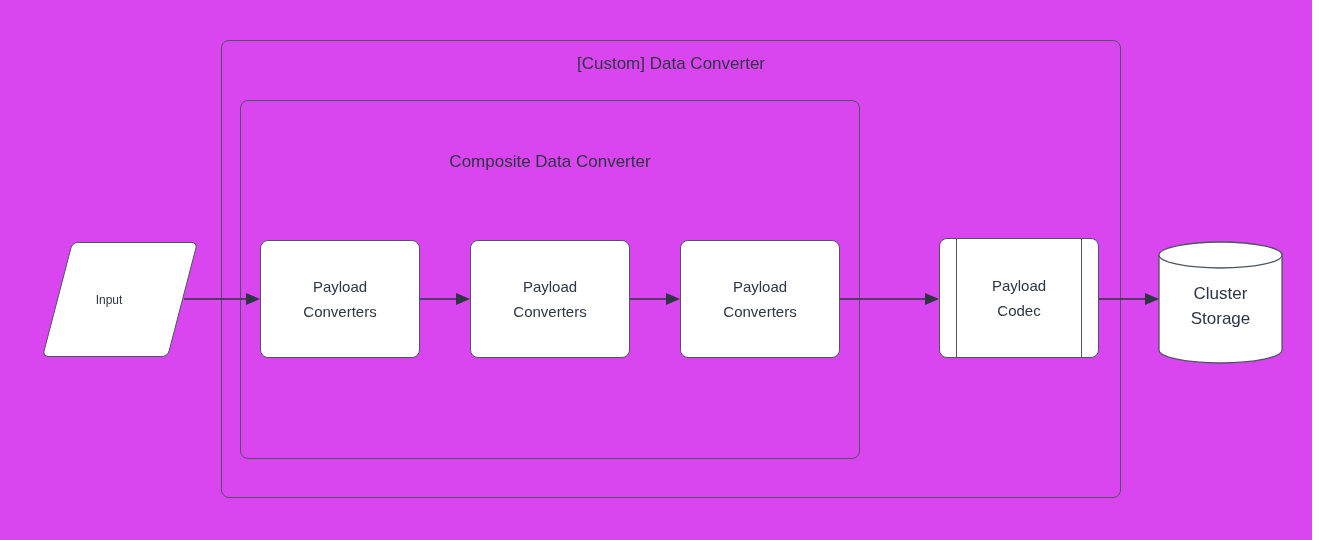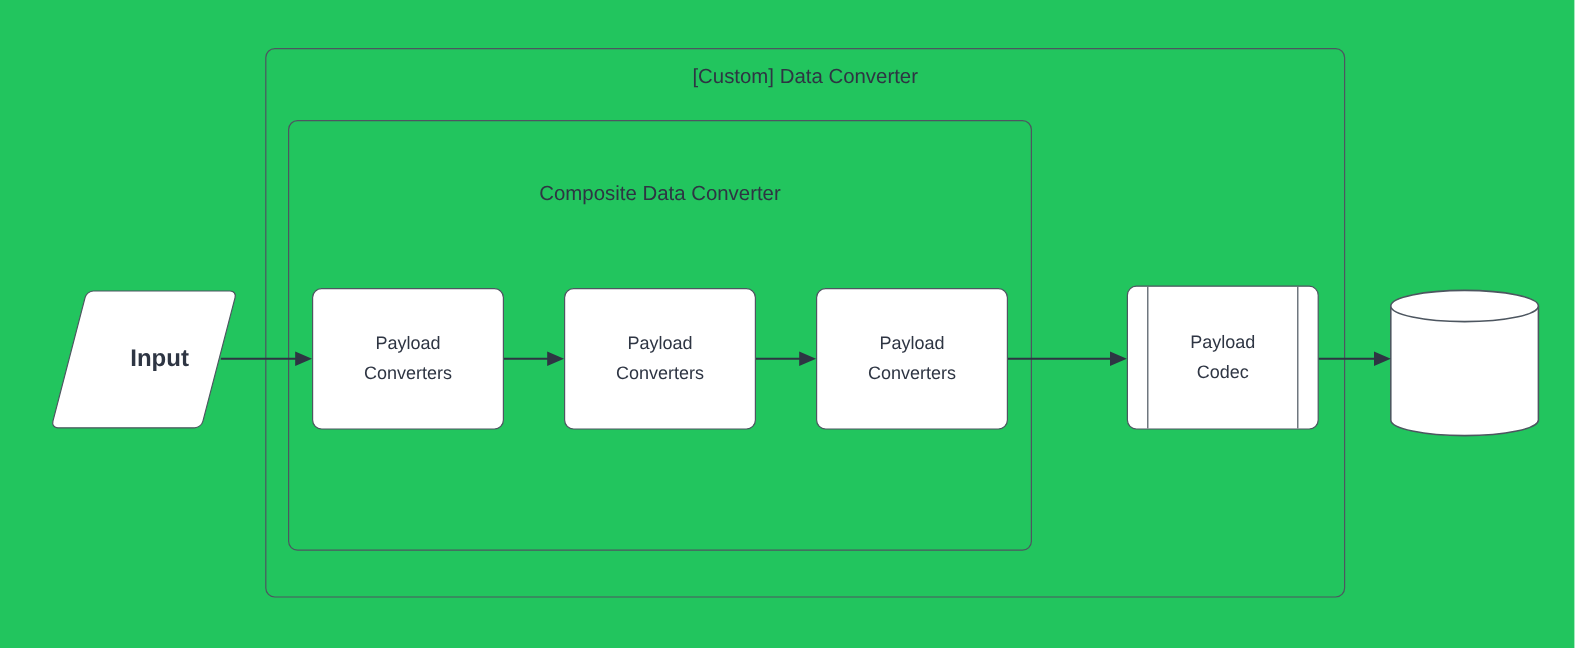--- a/index.html
+++ b/index.html
@@ -1,20 +1,20 @@
 <!DOCTYPE html>
 <html><head>
 <meta charset="utf-8">
 <style>
   html, body { margin: 0; padding: 0; background: #ffffff; }
   .canvas {
     position: relative;
     width: 1312px;
     height: 540px;
-    background: #22c55e;
+    background: #d946ef;
     font-family: "Liberation Sans", sans-serif;
     color: #2e3543;
     overflow: hidden;
   }
   .container-box {
     position: absolute;
     border: 1px solid #4d5660;
     border-radius: 8px;
     background: transparent;
   }
@@ -65,26 +65,25 @@
     left: 57px; top: 242px; width: 126px; height: 115px;
     border: 1px solid #4d5660;
     border-radius: 6px;
     background: #ffffff;
     transform: skewX(-14.6deg);
     transform-origin: center;
     box-sizing: border-box;
   }
   .parallelogram-label {
     position: absolute;
-    left: 70px; top: 242px; width: 126px; height: 115px;
+    left: 46px; top: 242px; width: 126px; height: 115px;
     display: flex;
     align-items: center;
     justify-content: center;
-    font-size: 20px;
-    font-weight: bold;
+    font-size: 12px;
   }
 
   .cylinder-label {
     position: absolute;
     left: 1159px; top: 254px; width: 123px; height: 104px;
     display: flex;
     align-items: center;
     justify-content: center;
     text-align: center;
     font-size: 17px;
@@ -156,14 +155,16 @@
       <line x1="840" y1="299" x2="926" y2="299" stroke-width="1.6"></line>
       <polygon points="939,299 925,293 925,305" stroke="none"></polygon>
     </g>
 
     <g stroke="#2e3543" fill="#2e3543">
       <line x1="1099" y1="299" x2="1146" y2="299" stroke-width="1.6"></line>
       <polygon points="1159,299 1145,293 1145,305" stroke="none"></polygon>
     </g>
   </svg>
 
+  <div class="cylinder-label">Cluster
+Storage</div>
 
 </div>
 
 </body></html>

